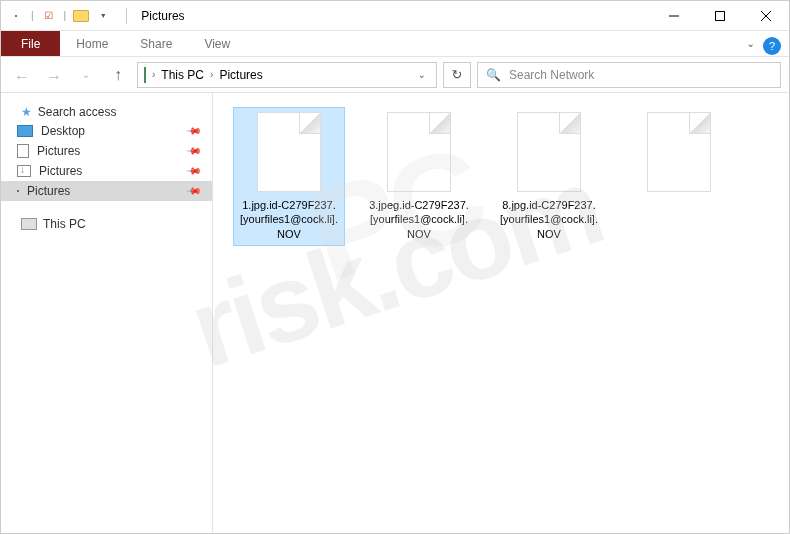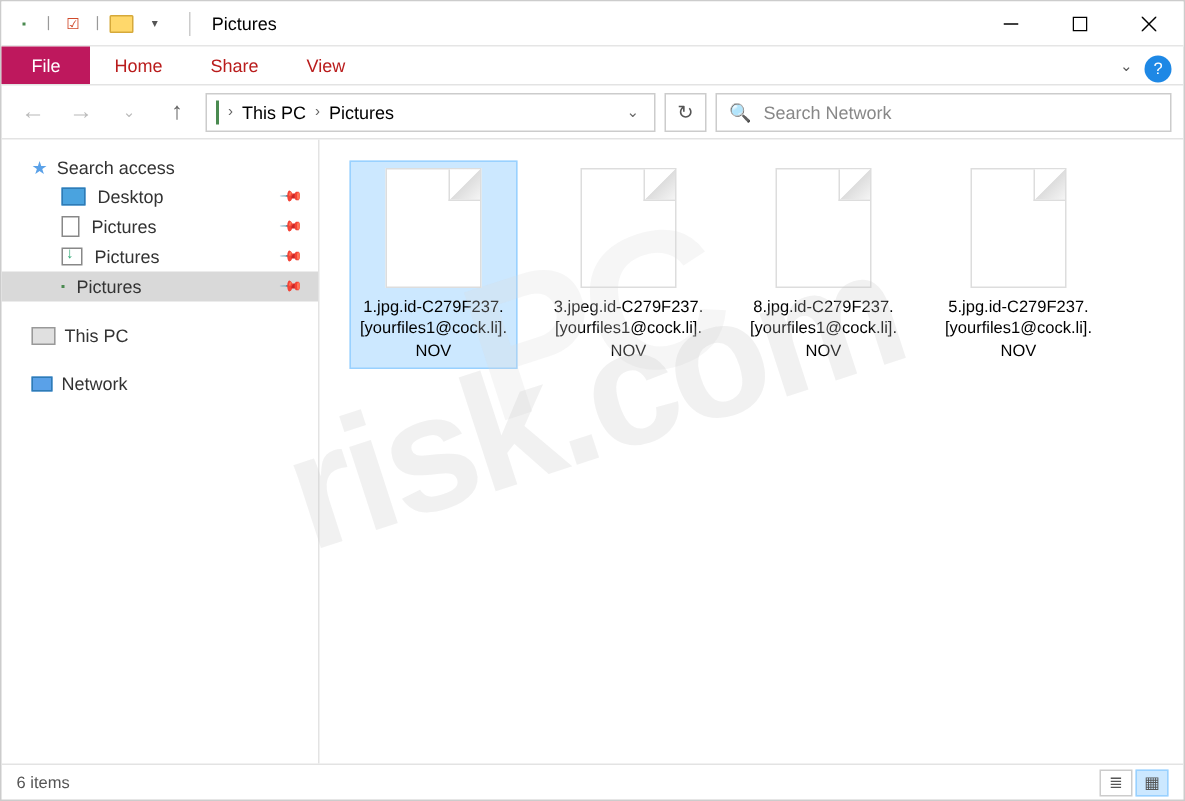--- a/index.html
+++ b/index.html
@@ -8,37 +8,37 @@
 .titlebar { height:30px; display:flex; align-items:center; background:#fff; border-bottom:1px solid #e5e5e5; }
 .tb-icons { display:flex; align-items:center; gap:4px; padding:0 6px; }
 .tb-icons .sq { width:18px; height:18px; display:flex; align-items:center; justify-content:center; font-size:10px;}
 .tb-sep { color:#999; font-size:10px; margin:0 2px;}
 .tb-title { margin-left:6px; font-size:12px; color:#000; }
 .tb-title-sep { width:1px; height:16px; background:#ccc; margin:0 8px;}
 .winbtn { margin-left:auto; display:flex; }
 .winbtn div { width:46px; height:30px; display:flex; align-items:center; justify-content:center; font-size:11px; color:#000;}
 .winbtn div svg { width:10px; height:10px; }
 .ribbon { height:26px; display:flex; align-items:stretch; border-bottom:1px solid #e3e3e3; font-size:12px;}
-.file-tab { background:#be185d; color:#fff; padding:0 20px; display:flex; align-items:center; }
-.tab { padding:0 16px; display:flex; align-items:center; color:#b91c1c; }
+.file-tab { background:#7f1d1d; color:#fff; padding:0 20px; display:flex; align-items:center; }
+.tab { padding:0 16px; display:flex; align-items:center; color:#737373; }
 .help { margin-left:auto; width:18px; height:18px; border-radius:50%; background:#1e88e5; color:#fff; display:flex; align-items:center; justify-content:center; font-size:11px; margin:4px 8px 0 0; align-self:center;}
 .navbar { height:36px; display:flex; align-items:center; padding:0 8px; gap:6px; border-bottom:1px solid #e3e3e3;}
 .navbtn { width:26px; height:26px; display:flex; align-items:center; justify-content:center; color:#666; font-size:16px; }
 .navbtn.disabled { color:#bbb; }
 .addr { flex:1; height:26px; border:1px solid #ccc; display:flex; align-items:center; padding:0 6px; gap:6px; font-size:12px; max-width:330px;}
 .addr .chev{ color:#666; font-size:10px;}
 .addr-fill { flex:1;}
 .addr-drop { color:#666; padding:0 4px; font-size:10px;}
 .refresh { width:28px; height:26px; border:1px solid #ccc; display:flex; align-items:center; justify-content:center; color:#555; font-size:13px;}
 .search { flex:1; height:26px; border:1px solid #ccc; display:flex; align-items:center; padding:0 8px; gap:8px; color:#888; font-size:12px;}
 .body { flex:1; display:flex; min-height:0;}
 .sidebar { width:212px; border-right:1px solid #e3e3e3; padding:10px 0; font-size:12px; overflow:hidden;}
 .side-group { margin-bottom:14px;}
 .side-head { display:flex; align-items:center; padding:2px 12px 2px 20px; gap:6px; color:#333;}
-.side-item { display:flex; align-items:center; padding:3px 12px 3px 40px; gap:8px; color:#333; position:relative;}
+.side-item { display:flex; align-items:center; padding:3px 12px 3px 16px; gap:8px; color:#333; position:relative;}
 .side-item.selected { background:#d9d9d9;}
 .pin { position:absolute; right:12px; color:#7a7a7a; font-size:10px; transform:rotate(45deg);}
 .star { color:#5aa1e8; font-size:12px;}
 .content { flex:1; padding:14px 10px 4px 20px; overflow:auto;}
 .grid { display:flex; flex-wrap:wrap; gap:18px 18px; align-content:flex-start;}
 .file { width:112px; display:flex; flex-direction:column; align-items:center; padding:4px; border:1px solid transparent;}
 .file.selected { border:1px solid #99d1ff; background:#cce8ff;}
 .file-icon { width:64px; height:80px; background:#fff; border:1px solid #ddd; position:relative; margin-bottom:6px;}
 .file-icon::before { content:""; position:absolute; top:0; right:0; width:20px; height:20px; background:linear-gradient(135deg,#fff 0%,#fff 49%,#ddd 51%,#f5f5f5 100%); border-bottom:1px solid #ddd; border-left:1px solid #ddd;}
 .file-name { font-size:11px; text-align:center; line-height:1.3; color:#000; word-break:break-all;}
@@ -155,53 +155,39 @@
           <span>Pictures</span>
           <span class="pin">📌</span>
         </div>
       </div>
       <div class="side-group">
         <div class="side-head" style="padding-left:20px">
           <span class="ico-pc"></span>
           <span>This PC</span>
         </div>
       </div>
-      <div class="side-group">
-        <div class="side-head" style="padding-left:20px">
-          <span class="ico-net"></span>
-          <span>Network</span>
-        </div>
-      </div>
     </div>
 
     <div class="content">
       <div class="grid" id="file-grid">
           <div class="file selected">
             <div class="file-icon"></div>
             <div class="file-name">1.jpg.id-C279F237.[yourfiles1@cock.li].NOV</div>
           </div>
           <div class="file">
             <div class="file-icon"></div>
             <div class="file-name">3.jpeg.id-C279F237.[yourfiles1@cock.li].NOV</div>
           </div>
           <div class="file">
             <div class="file-icon"></div>
             <div class="file-name">8.jpg.id-C279F237.[yourfiles1@cock.li].NOV</div>
           </div>
           <div class="file">
             <div class="file-icon"></div>
-            <div class="file-name">5.jpg.id-C279F237.[yourfiles1@cock.li].NOV</div>
           </div>
         </div>
     </div>
   </div>
 
-  <div class="status">
-    <span>6 items</span>
-    <div class="view">
-      <div>≣</div>
-      <div class="active">▦</div>
-    </div>
-  </div>
 </div>
 
 <div class="wm2">PC</div>
 <div class="wm">risk.com</div>
 
 </body></html>

